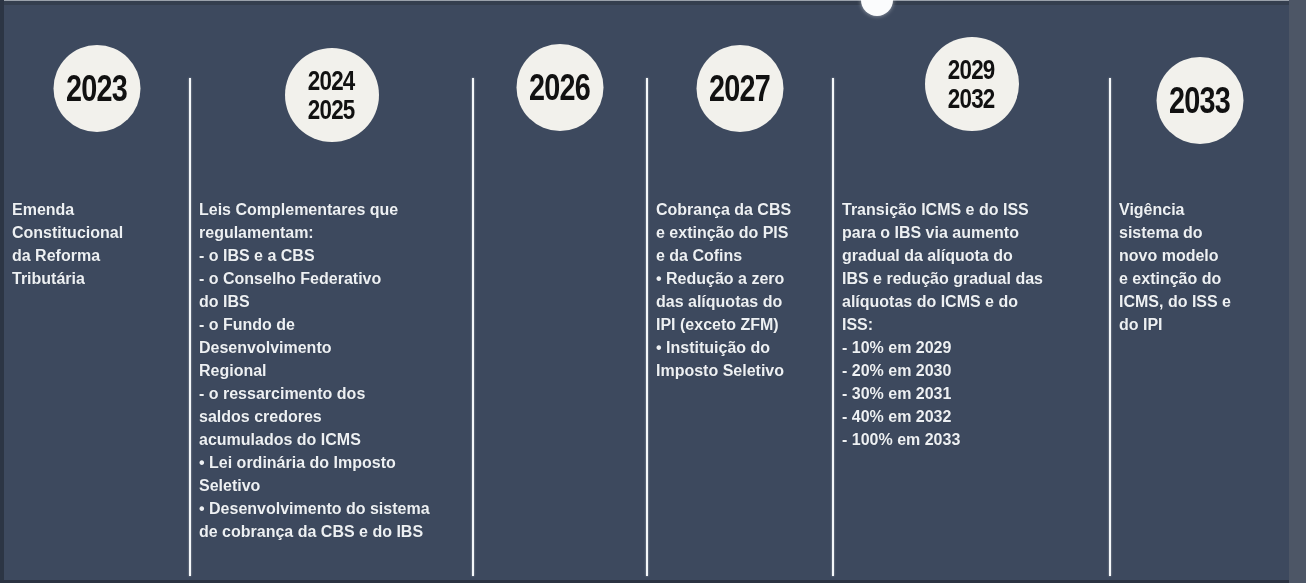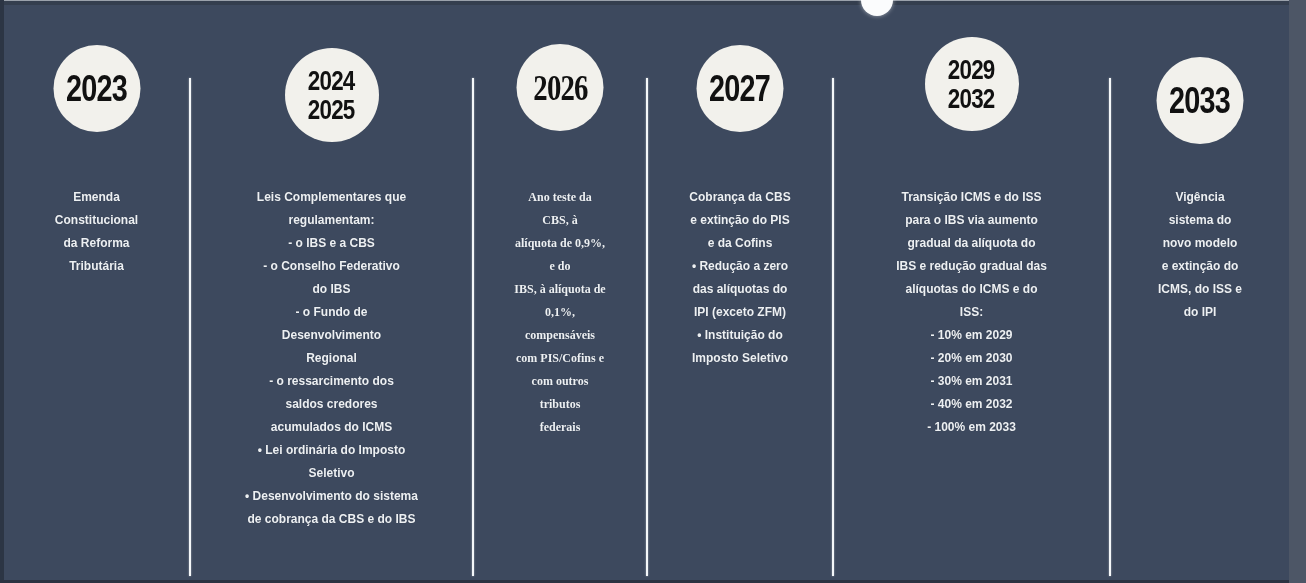--- a/index.html
+++ b/index.html
@@ -20,21 +20,21 @@
     background:var(--right-edge,#4d5666);z-index:4;}
   .edge-bottom{position:absolute;left:0;bottom:0;right:17px;height:3px;
     background:var(--bottom-edge,#2b3342);z-index:4;}
   .white-dot{position:absolute;left:861px;top:-16px;width:32px;height:32px;
     border-radius:50%;background:var(--dot,#fbfcfd);z-index:6;
     box-shadow:0 0 4px rgba(255,255,255,.5);}
   
   .col{position:absolute;top:0;height:100%;border-radius:26px;}
   .col1{left:4px;width:185px;}
   .col2{left:191px;width:281px;}
-  .col3{left:474px;width:172px;font-family:Liberation Serif, serif;}
+  .col3{left:474px;width:172px;}
   .col4{left:648px;width:184px;}
   .col5{left:834px;width:275px;}
   .col6{left:1111px;width:178px;}
   
   .divider{position:absolute;top:78px;height:498px;width:2px;
     background:var(--divider,#f4f7f9);
     box-shadow:0 0 2px rgba(255,255,255,.55);z-index:2;}
   
   .circle{
     position:absolute;left:50%;transform:translateX(-50%);
@@ -48,24 +48,23 @@
   .c-double{width:94px;height:94px;font-size:28px;line-height:29px;text-align:center;}
   .circle .year-line{display:block;transform:scaleX(.8);letter-spacing:-1px;white-space:nowrap;}
   .col1 .circle{top:45px;}
   .col2 .circle{top:48px;}
   .col3 .circle{top:44px;}
   .col4 .circle{top:45px;}
   .col5 .circle{top:37px;}
   .col6 .circle{top:57px;}
   
   .desc{
-    position:absolute;top:186px;left:8px;right:8px;
-    text-align:center;
+    position:absolute;top:198px;left:8px;right:8px;
     color:var(--body-text,#edf0f3);
-    font-weight:700;font-size:12px;line-height:23px;
+    font-weight:700;font-size:16px;line-height:23px;
     white-space:pre-line;
     text-shadow:0 0 1px rgba(0,0,0,.25);
   }
 </style>
 </head>
 <body>
 
 <div class="stage">
 
   <div class="col col1">
@@ -101,31 +100,20 @@
 • Desenvolvimento do sistema
 de cobrança da CBS e do IBS</div>
   </div>
 
   <div class="divider" style="left:472px"></div>
 
   <div class="col col3">
     <div class="circle c-single">
       <span class="year-line">2026</span>
     </div>
-    <div class="desc">Ano teste da
-CBS, à
-alíquota de 0,9%,
-e do
-IBS, à alíquota de
-0,1%,
-compensáveis
-com PIS/Cofins e
-com outros
-tributos
-federais</div>
   </div>
 
   <div class="divider" style="left:646px"></div>
 
   <div class="col col4">
     <div class="circle c-single">
       <span class="year-line">2027</span>
     </div>
     <div class="desc">Cobrança da CBS
 e extinção do PIS

